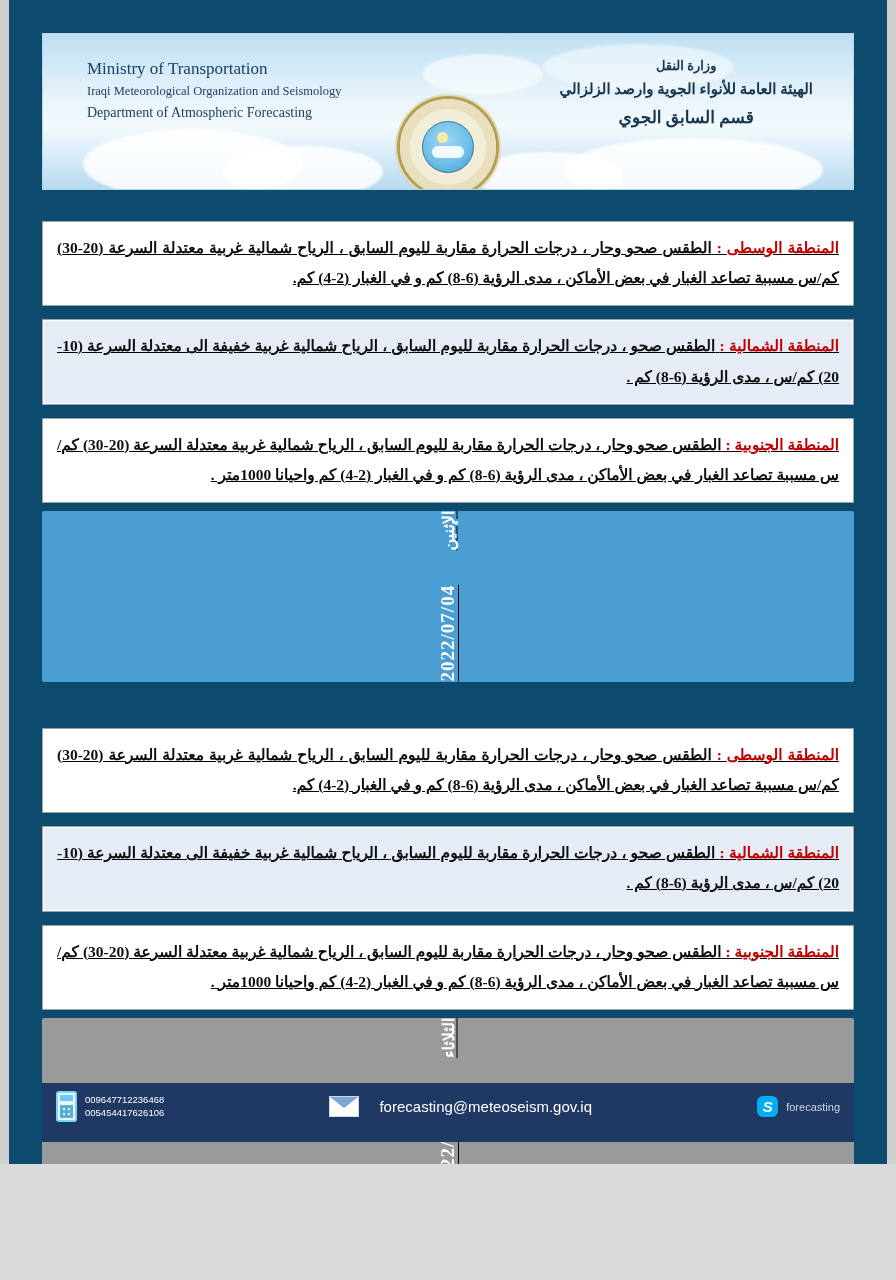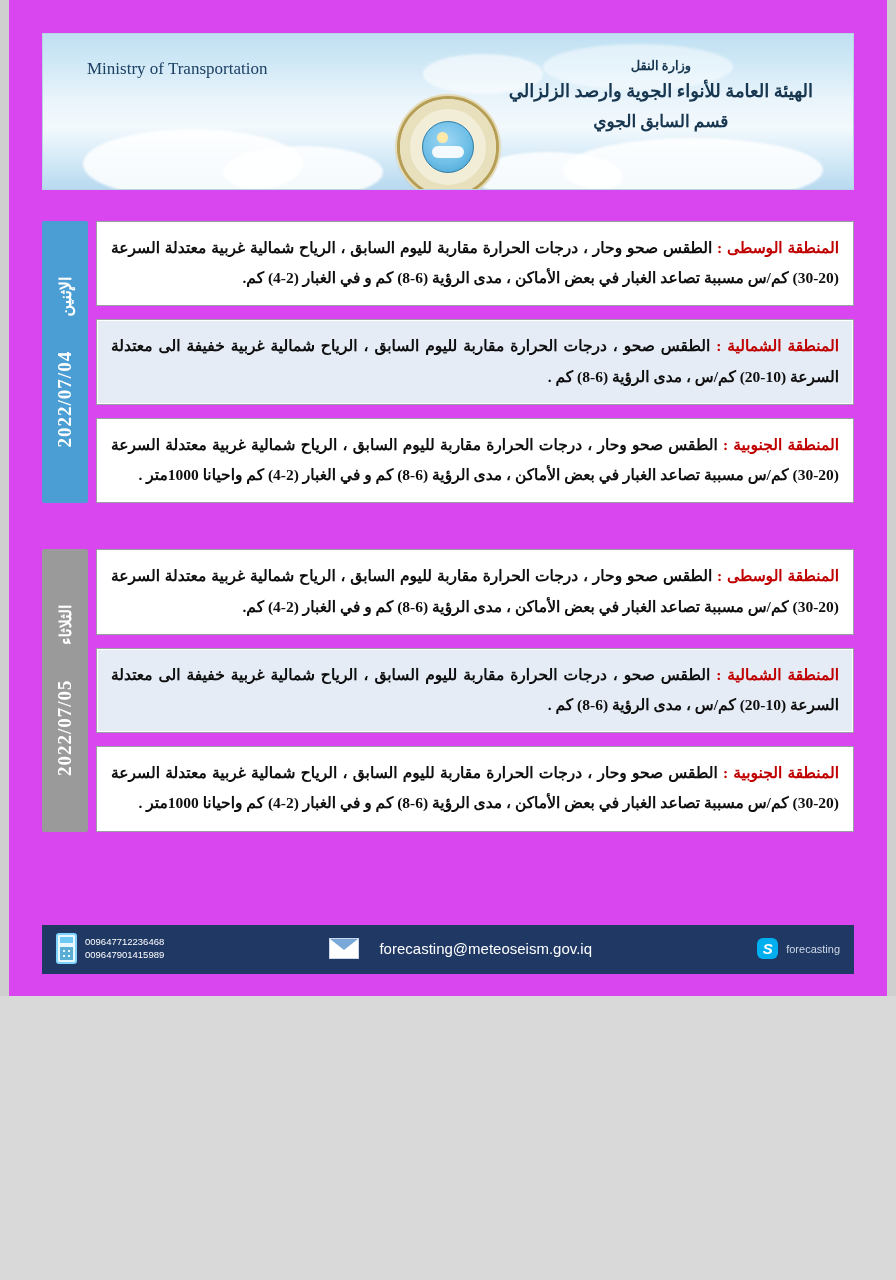--- a/index.html
+++ b/index.html
@@ -8,22 +8,22 @@
     background: #d9d9d9;
   }
   body {
     width: 896px;
     height: 1280px;
     font-family: "Liberation Serif", serif;
   }
   .page {
     position: relative;
     width: 896px;
-    height: 996px;
-    background: #d946ef;
+    height: 1164px;
+    background: #0c4a6e;
     box-sizing: border-box;
     border-left: 9px solid #cfcfcf;
     border-right: 9px solid #cfcfcf;
     overflow: hidden;
     margin-left: 44px;
   }
 
   
   .banner {
     position: relative;
@@ -69,21 +69,21 @@
 
   .ar-title {
     position: absolute;
     right: 40px;
     top: 24px;
     text-align: center;
     color: #17364f;
     font-weight: bold;
   }
   .ar-l1 { font-size: 13px; letter-spacing: .5px; }
-  .ar-l2 { font-size: 18px; margin-top: 6px; }
+  .ar-l2 { font-size: 15px; margin-top: 6px; }
   .ar-l3 { font-size: 17px; margin-top: 9px; }
 
   .logo {
     position: absolute;
     left: 50%;
     transform: translateX(-50%);
     top: 62px;
     width: 96px;
     height: 96px;
     border-radius: 50%;
@@ -128,23 +128,24 @@
     top: 10px;
     width: 11px;
     height: 11px;
     border-radius: 50%;
     background: #ffe9a8;
   }
 
   
   .day-block {
     display: flex;
-    flex-direction: row;
+    flex-direction: column;
     margin: 0 33px;
     gap: 8px;
+    text-decoration: underline;
   }
   .day-block.first { margin-top: 31px; }
   .day-block.second { margin-top: 46px; }
 
   .regions {
     flex: 1 1 auto;
     display: flex;
     flex-direction: column;
     gap: 13px;
   }
@@ -201,21 +202,21 @@
   .date-bar .datenum { font-size: 19px; letter-spacing: 1px; }
 
   
   .footer {
     position: absolute;
     left: 33px;
     right: 33px;
     bottom: 22px;
     background: #1f3864;
     color: #ffffff;
-    padding: 8px 14px 10px 14px;
+    padding: 8px 14px 20px 14px;
   }
   .footer-top {
     display: flex;
     align-items: center;
     justify-content: space-between;
     direction: ltr;
   }
   .phone-box {
     display: flex;
     align-items: center;
@@ -318,20 +319,22 @@
   <div class="banner">
     <div class="cloud c5"></div>
     <div class="cloud c6"></div>
     <div class="cloud c1"></div>
     <div class="cloud c2"></div>
     <div class="cloud c3"></div>
     <div class="cloud c4"></div>
 
     <div class="en-title">
       <div class="en-l1">Ministry of Transportation</div>
+      <div class="en-l2">Iraqi Meteorological Organization and Seismology</div>
+      <div class="en-l3">Department of Atmospheric Forecasting</div>
     </div>
 
     <div class="ar-title">
       <div class="ar-l1">وزارة النقل</div>
       <div class="ar-l2">الهيئة العامة للأنواء الجوية وارصد الزلزالي</div>
       <div class="ar-l3">قسم السابق الجوي</div>
     </div>
 
     <div class="logo">
       <div class="ring-text"></div>
@@ -402,21 +405,21 @@
       </div>
     </div>
   </div>
 
   <div class="footer">
     <div class="footer-top">
       <div class="phone-box">
         <div class="phone-icon"></div>
         <div class="phones">
           <div>009647712236468</div>
-          <div>009647901415989</div>
+          <div>005454417626106</div>
         </div>
       </div>
       <div class="mail-box">
         <div class="mail-icon"></div>
         <div class="mail-text">forecasting@meteoseism.gov.iq</div>
       </div>
       <div class="skype-box">
         <div class="skype-icon">S</div>
         <div class="skype-text">forecasting</div>
       </div>

